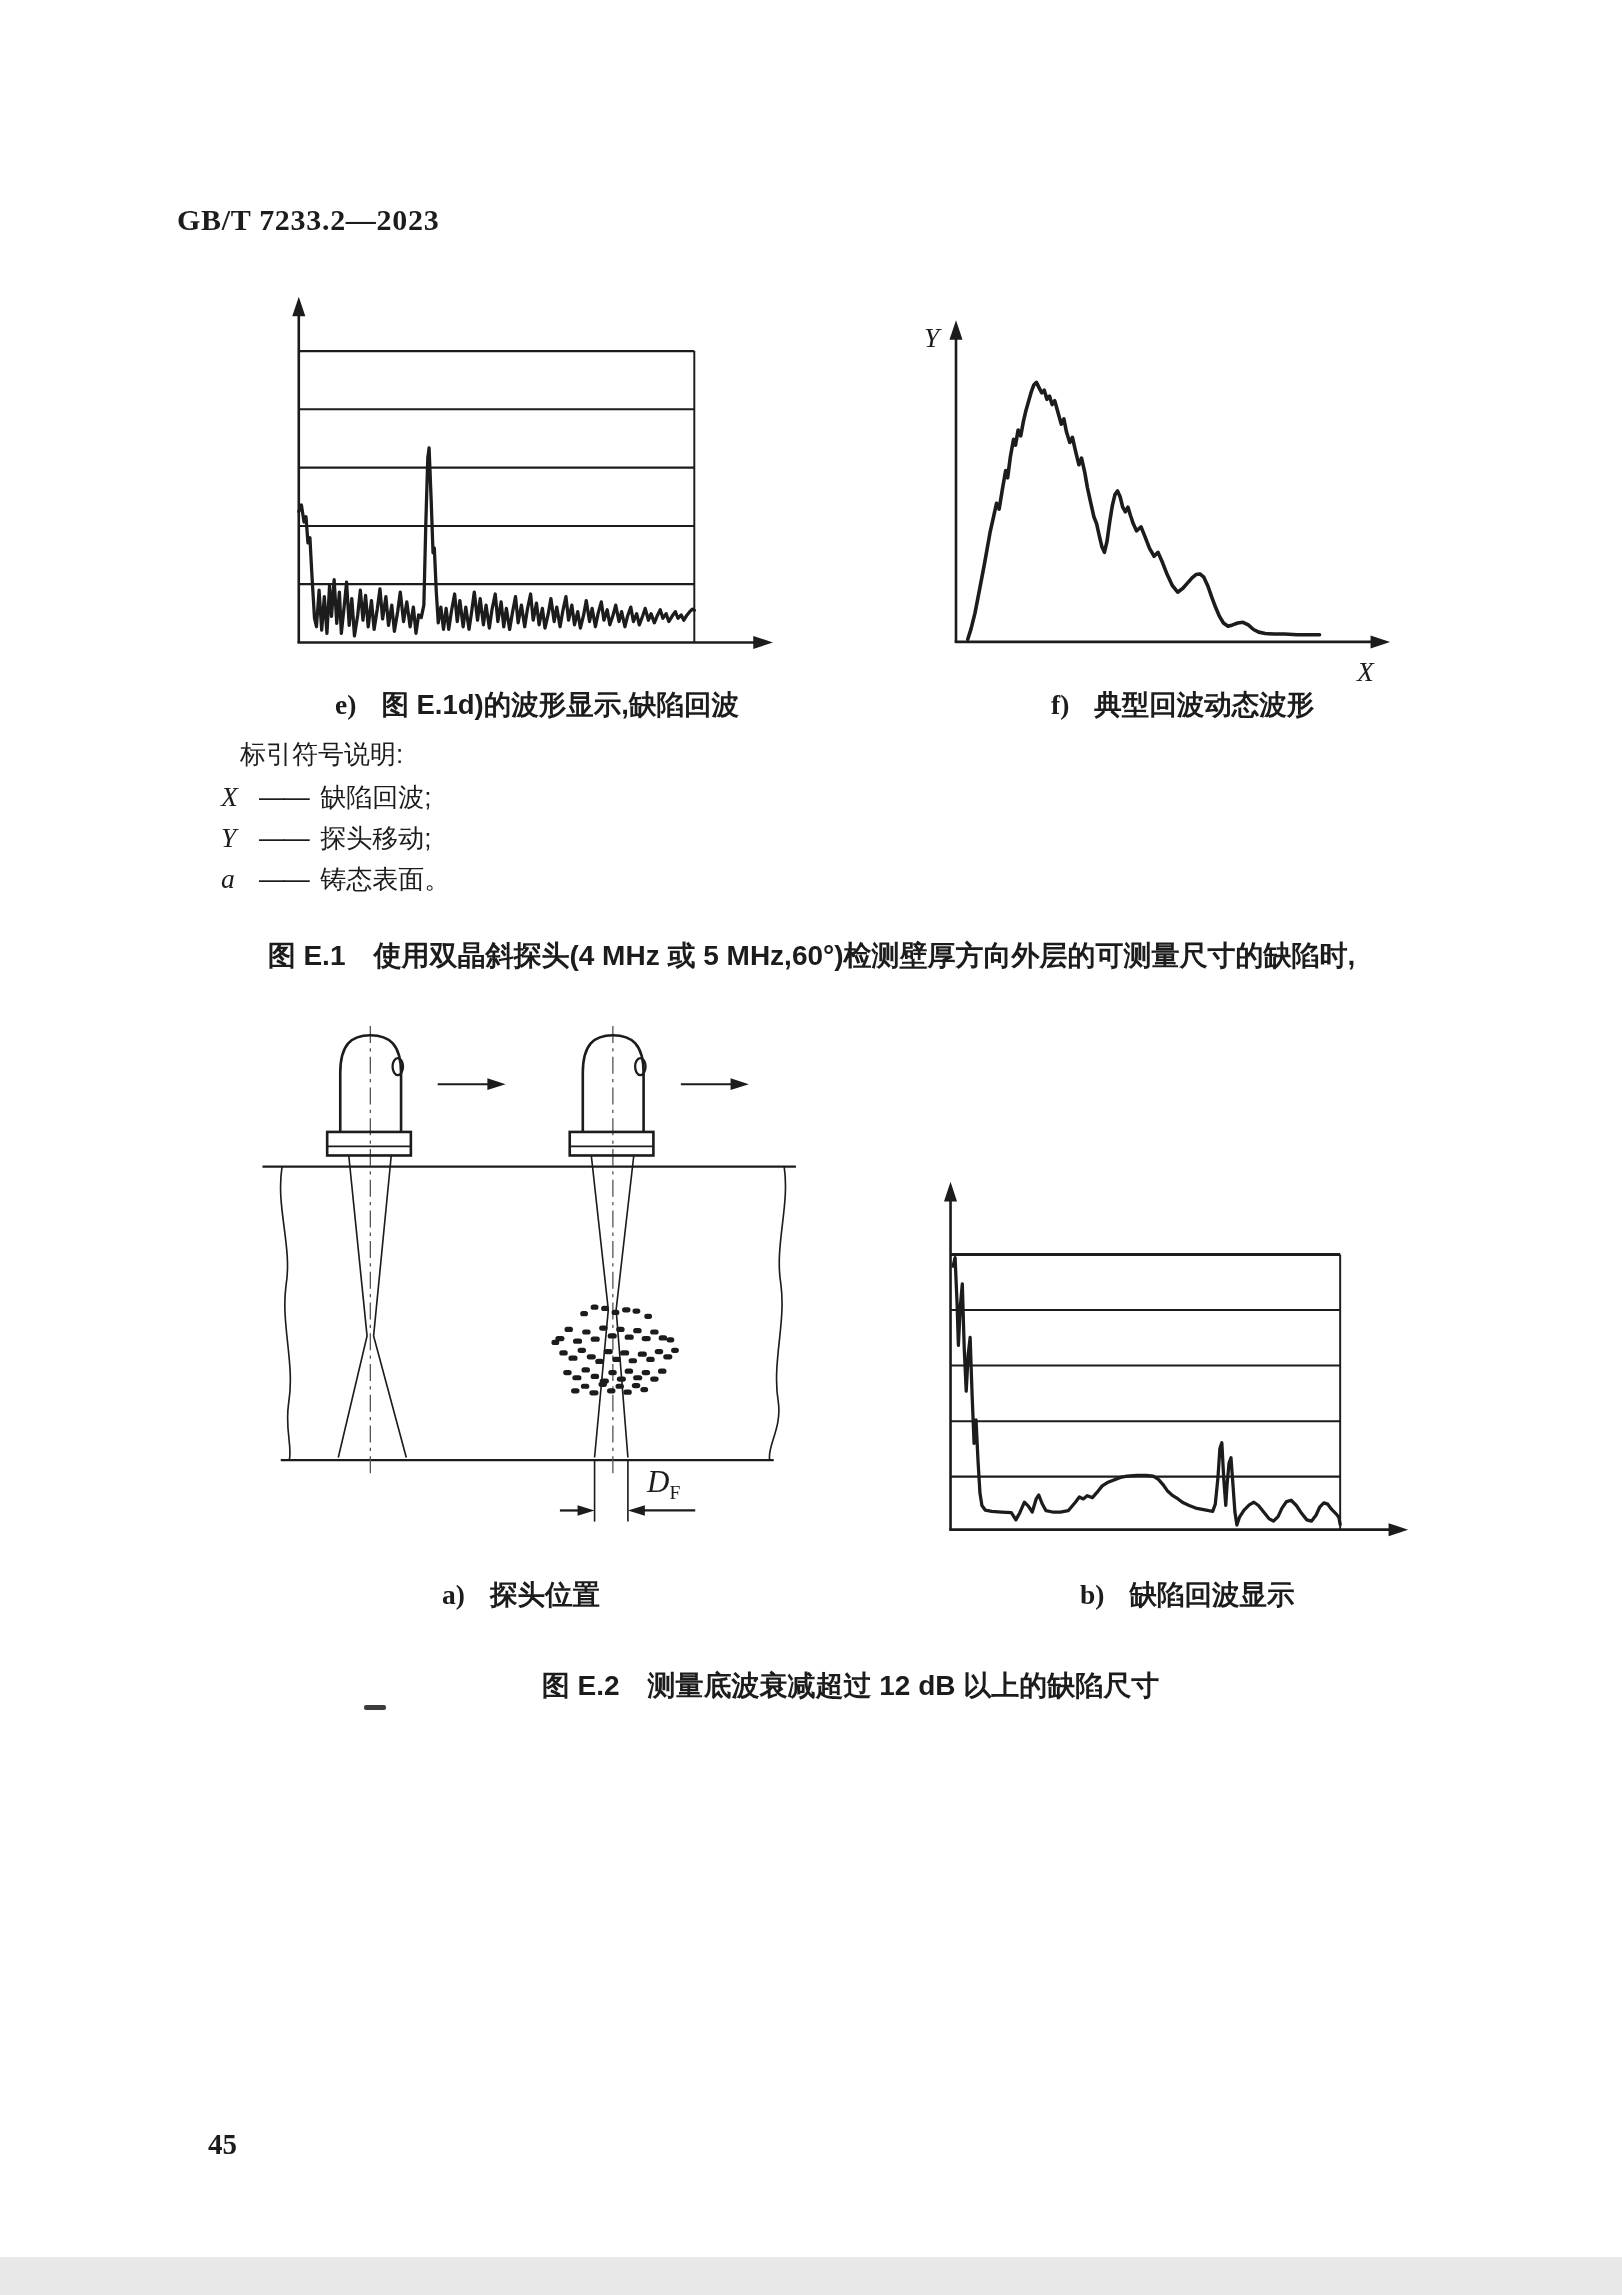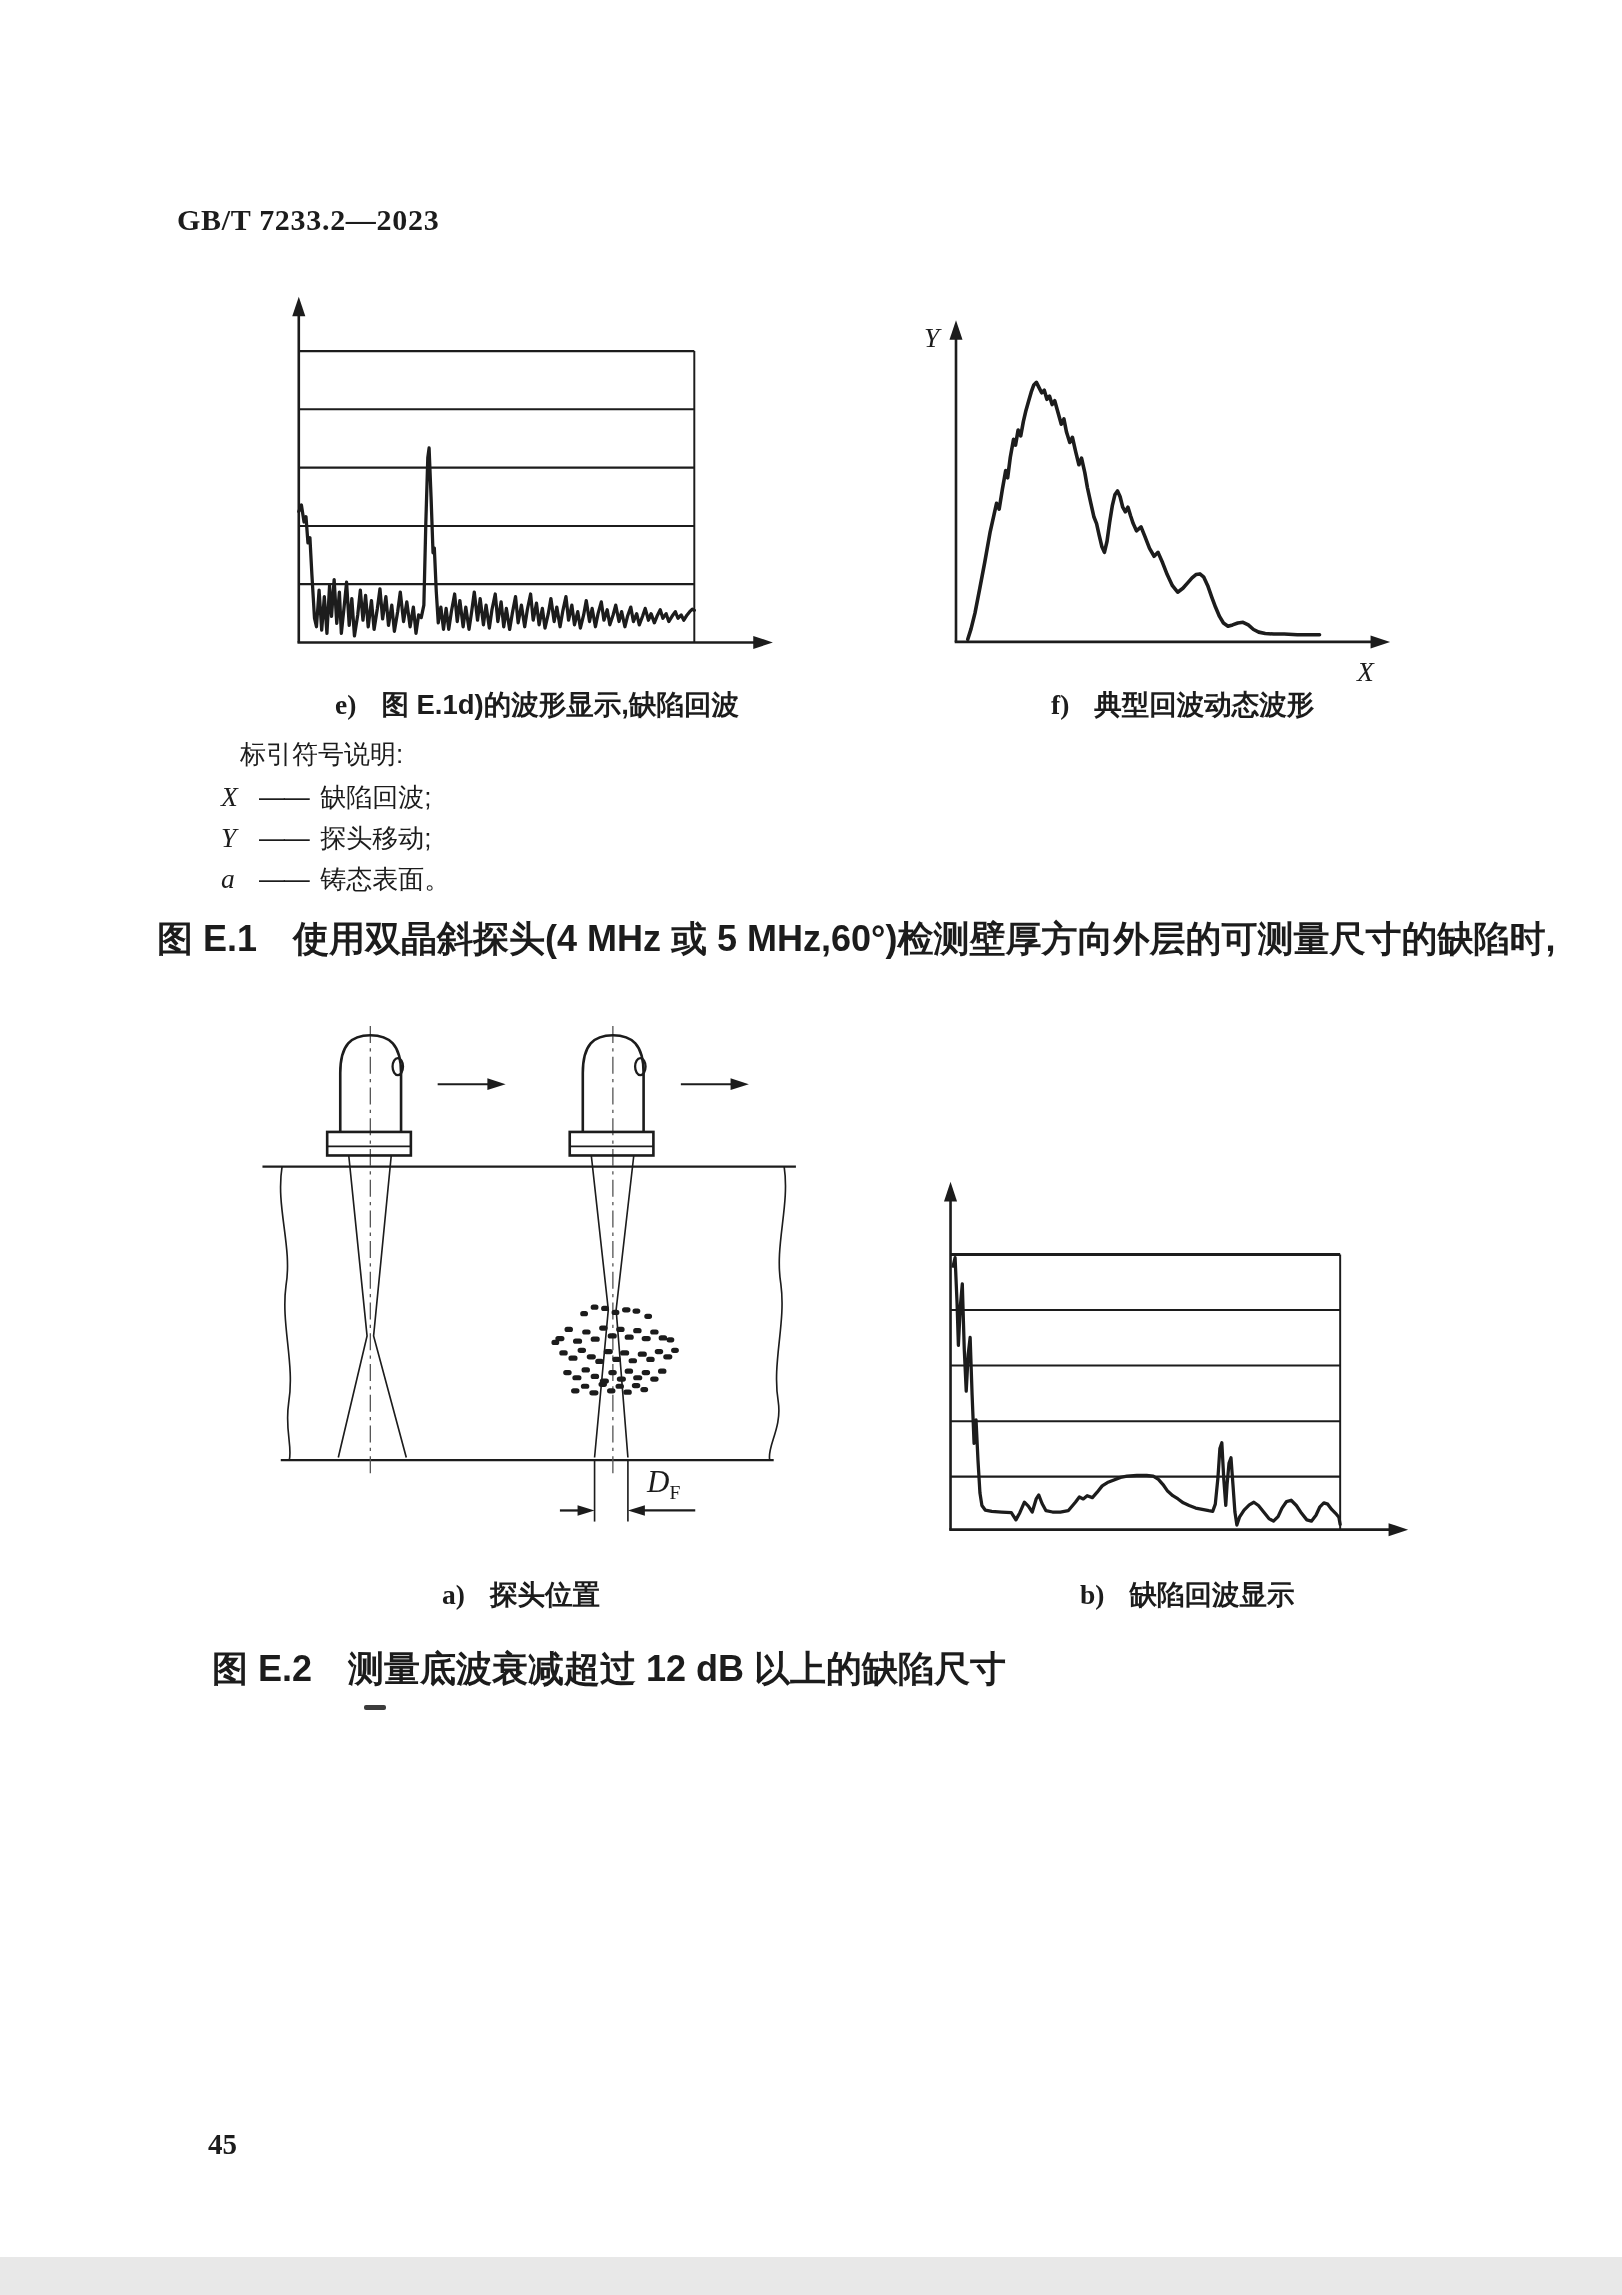--- a/index.html
+++ b/index.html
@@ -23,21 +23,21 @@
   }
   .panel-caption .prefix{font-family:"Liberation Serif", serif;font-weight:bold;}
   .legend-title{font-size:26px;white-space:nowrap;margin-left:19px;}
   .legend-row{display:flex;align-items:baseline;white-space:nowrap;font-size:26px;}
   .legend-sym{
     font-family:"Liberation Serif", serif;font-style:italic;font-size:27.5px;
     width:38px;display:inline-block;
   }
   .legend-dash{letter-spacing:-1.3px;margin-right:11.8px;}
   .figcaption{
-    font-size:36px;font-weight:bold;white-space:nowrap;
+    font-size:28px;font-weight:bold;text-align:center;white-space:nowrap;margin-top:22px;
   }
   .axis-label{
     font-family:"Liberation Serif", serif;font-style:italic;
     font-size:27.5px;white-space:nowrap;
   }
   .dim-label{
     font-family:"Liberation Serif", serif;font-style:italic;
     font-size:31px;white-space:nowrap;
   }
   .dim-label sub{font-size:19.6px;font-style:normal;}
@@ -223,20 +223,20 @@
 
   <div class="abs panel-caption" style="left:442px;top:1577px;">
     <span class="prefix">a)</span>
     <span>探头位置</span>
   </div>
   <div class="abs panel-caption" style="left:1080px;top:1577px;">
     <span class="prefix">b)</span>
     <span>缺陷回波显示</span>
   </div>
 
-  <div class="abs figcaption" style="left:212px;top:1645px;width:1309px;">图 E.2　测量底波衰减超过 12 dB 以上的缺陷尺寸</div>
+  <div class="abs figcaption" style="left:196px;top:1645px;width:1309px;">图 E.2　测量底波衰减超过 12 dB 以上的缺陷尺寸</div>
 
   <div class="abs stray-dash" style="left:364px;top:1705px;"></div>
 
   <div class="abs page-number" style="left:208px;top:2128px;">45</div>
 
 </div>
 
 
 </body></html>

